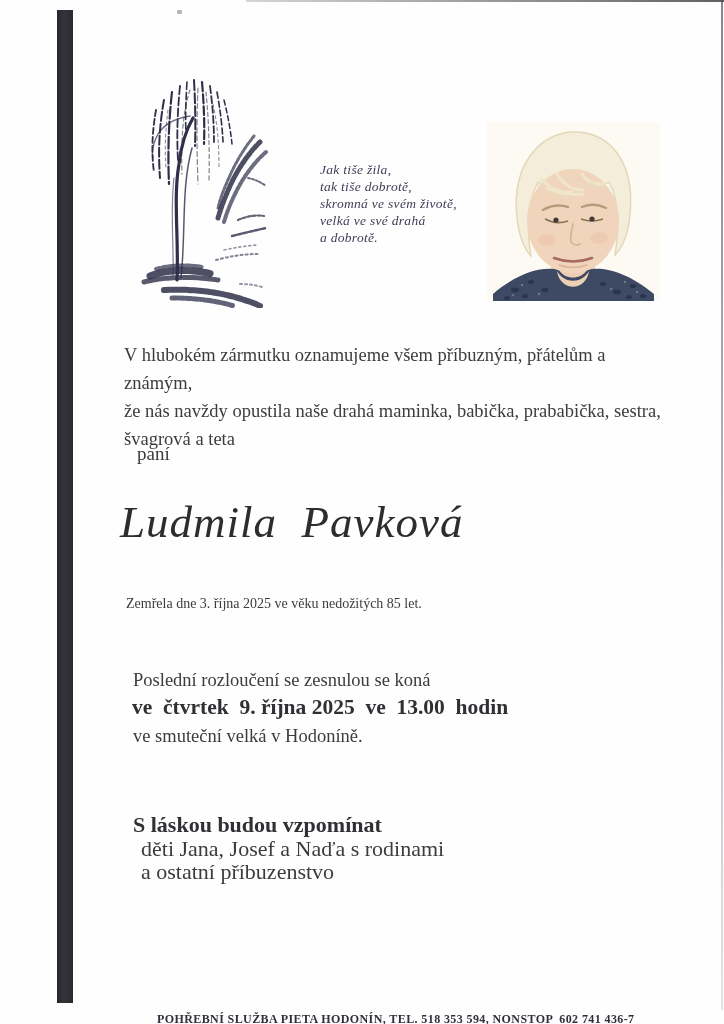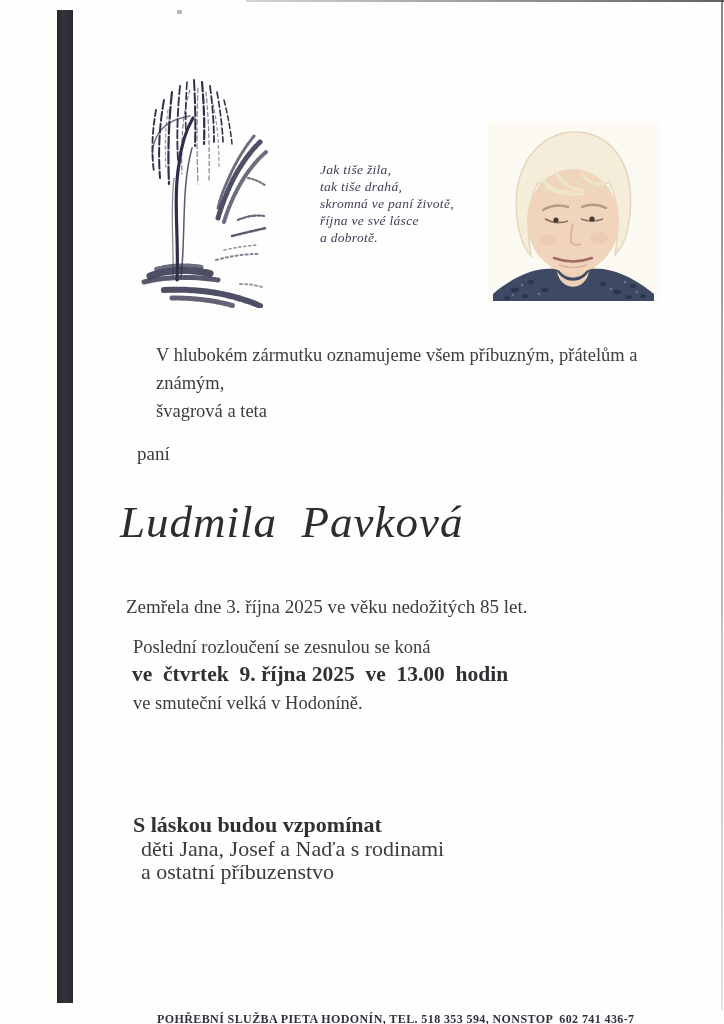--- a/index.html
+++ b/index.html
@@ -24,27 +24,27 @@
   
   .tree{position:absolute;left:120px;top:70px;width:152px;height:238px;}
   
   .verse{position:absolute;left:320px;top:161px;
     font-style:italic;font-size:13.5px;line-height:17px;
     color:#3d3d58;letter-spacing:.3px;}
   
   .photo{position:absolute;left:487px;top:122px;width:173px;height:179px;}
   
   .announcement{position:absolute;left:124px;top:341px;width:545px;
-    font-size:18.5px;line-height:28px;color:#3c3c3c;margin-left:32px;}
+    font-size:18.5px;line-height:28px;color:#3c3c3c;}
   .salutation{position:absolute;left:137px;top:443px;font-size:19px;}
   .name{position:absolute;left:120px;top:496px;
     font-size:45px;font-weight:normal;font-style:italic;color:#2d2d30;
     white-space:pre-wrap;letter-spacing:1px;}
-  .death-info{position:absolute;left:126px;top:596px;font-size:19px;color:#3c3c3c;}
-  .farewell{position:absolute;left:133px;top:634px;font-size:18.5px;color:#3c3c3c;}
+  .death-info{position:absolute;left:126px;top:596px;font-size:14px;color:#3c3c3c;}
+  .farewell{position:absolute;left:133px;top:667px;font-size:18.5px;color:#3c3c3c;}
   .farewell .f-datetime{font-weight:bold;font-size:21.5px;color:#303034;
     margin:2px 12px 3px -1px;white-space:pre-wrap;}
   .farewell .f-line{line-height:26px;}
   .mourners{position:absolute;left:133px;top:813px;font-size:22px;color:#3c3c3c;}
   .mourners .m-heading{font-weight:bold;color:#313135;line-height:24px;}
   .mourners .m-line{line-height:23px;margin-left:8px;}
   .address{position:absolute;left:127px;top:874px;font-size:19px;color:#3c3c3c;}
   .footer{position:absolute;left:157px;top:1012px;
     font-size:12px;font-weight:bold;color:#30303c;
     letter-spacing:.4px;white-space:pre-wrap;}
@@ -100,23 +100,23 @@
         <path d="M52 228 q36 0 62 8" stroke-width="5" opacity=".75" stroke-dasharray="5 2"></path>
         <path d="M96 190 q22 -6 42 -6" stroke-width="2" opacity=".6" stroke-dasharray="2 3"></path>
         <path d="M104 180 q18 -4 34 -5" stroke-width="1.6" opacity=".5" stroke-dasharray="2 3"></path>
         <path d="M120 214 q12 0 22 3" stroke-width="2" opacity=".5" stroke-dasharray="2 3"></path>
       </g>
     </svg>
   </div>
 
   <div class="verse">
     <div>Jak tiše žila,</div>
-    <div>tak tiše drahá,</div>
-    <div>skromná ve paní životě,</div>
-    <div>října ve své lásce</div>
+    <div>tak tiše dobrotě,</div>
+    <div>skromná ve svém životě,</div>
+    <div>velká ve své drahá</div>
     <div>a dobrotě.</div>
   </div>
 
   <div class="photo">
     <svg viewBox="0 0 173 179" width="173" height="179" xmlns="http://www.w3.org/2000/svg">
       <rect width="173" height="179" fill="#fdfaf4"></rect>
 
       <path d="M64 138 L64 160 Q86 172 108 160 L108 138 Z" fill="#eccfb4"></path>
       <path d="M70 150 C76 166 96 166 102 150 Q88 176 70 150 Z" fill="#eccfb4"></path>
 
@@ -172,20 +172,21 @@
       <path d="M67 136 q19 7 38 0" stroke="#a66a62" stroke-width="2.6" fill="none" stroke-linecap="round"></path>
       <path d="M72 143 q14 5 28 0" stroke="#d8ab90" stroke-width="1.4" fill="none" stroke-linecap="round" opacity=".8"></path>
 
       <ellipse cx="60" cy="118" rx="9" ry="6" fill="#e8b49a" opacity=".3"></ellipse>
       <ellipse cx="112" cy="116" rx="9" ry="6" fill="#e8b49a" opacity=".3"></ellipse>
     </svg>
   </div>
 
   <div class="announcement">
     <div>V hlubokém zármutku oznamujeme všem příbuzným, přátelům a známým,</div>
+    <div>že nás navždy opustila naše drahá maminka, babička, prababička, sestra,</div>
     <div>švagrová a teta</div>
   </div>
 
   <div class="salutation">paní</div>
   <div class="name">Ludmila  Pavková</div>
   <div class="death-info">Zemřela dne 3. října 2025 ve věku nedožitých 85 let.</div>
 
   <div class="farewell">
     <div class="f-line">Poslední rozloučení se zesnulou se koná</div>
     <div class="f-datetime">ve  čtvrtek  9. října 2025  ve  13.00  hodin</div>

